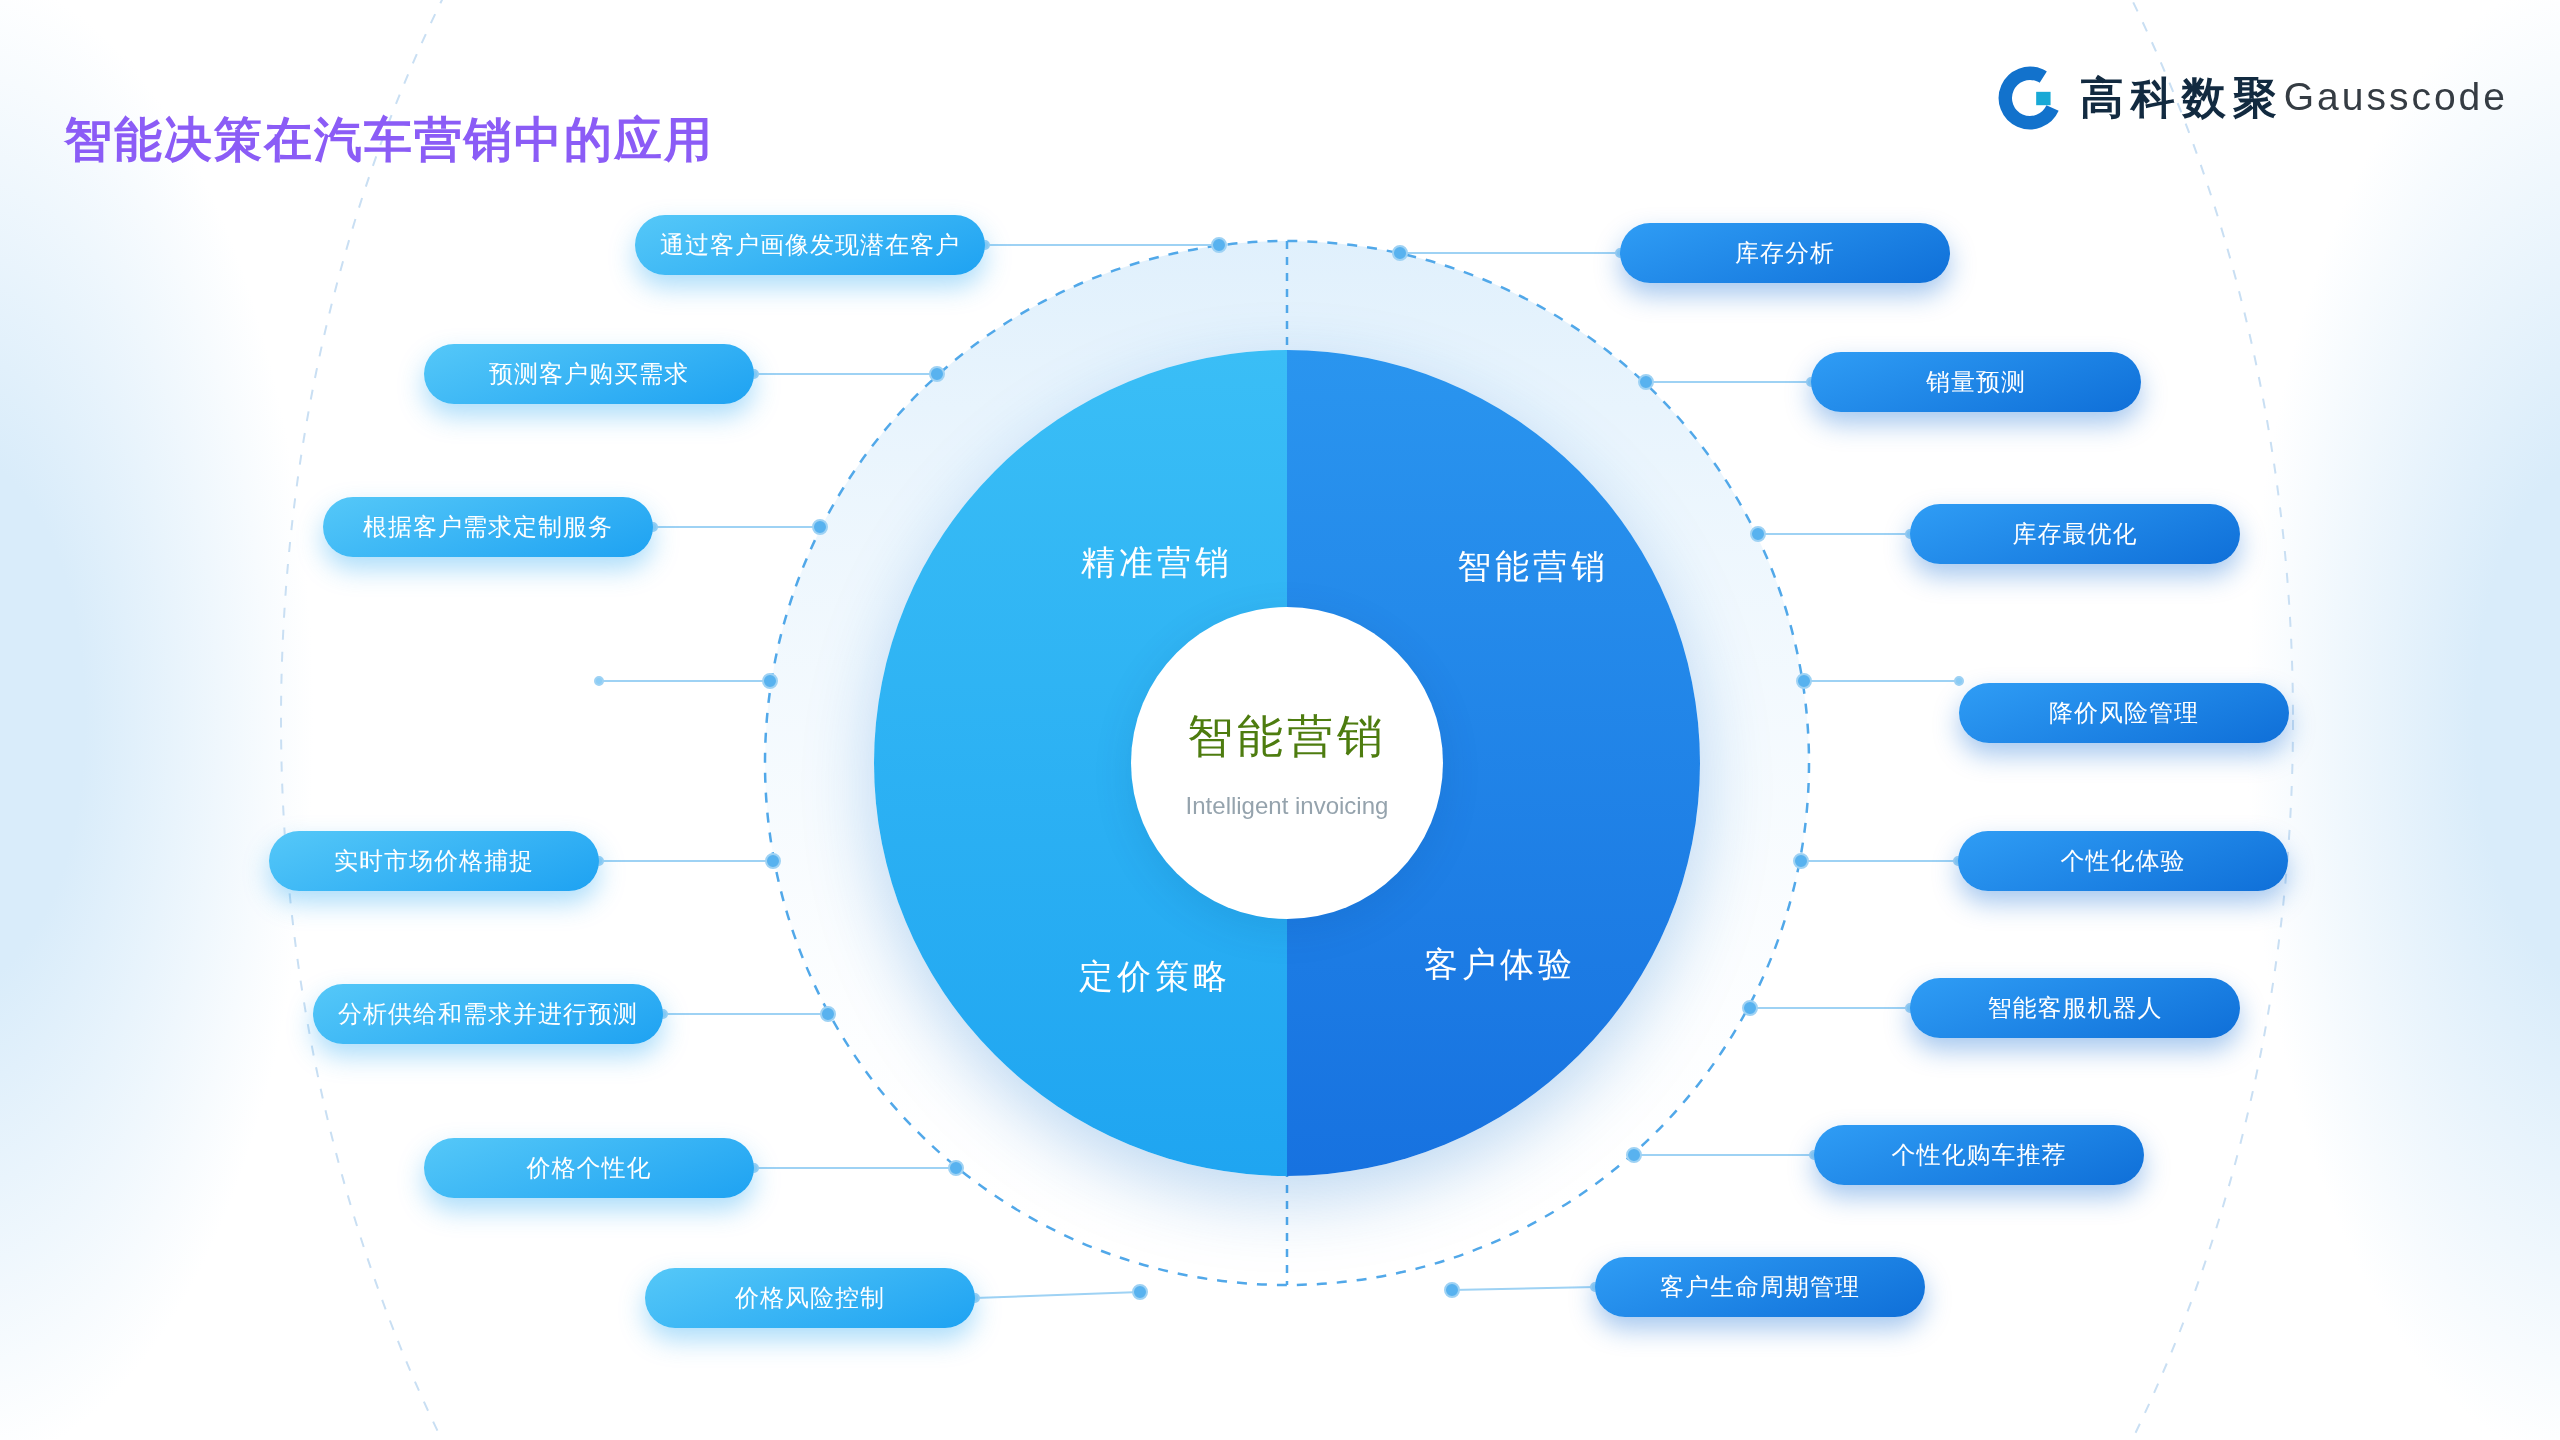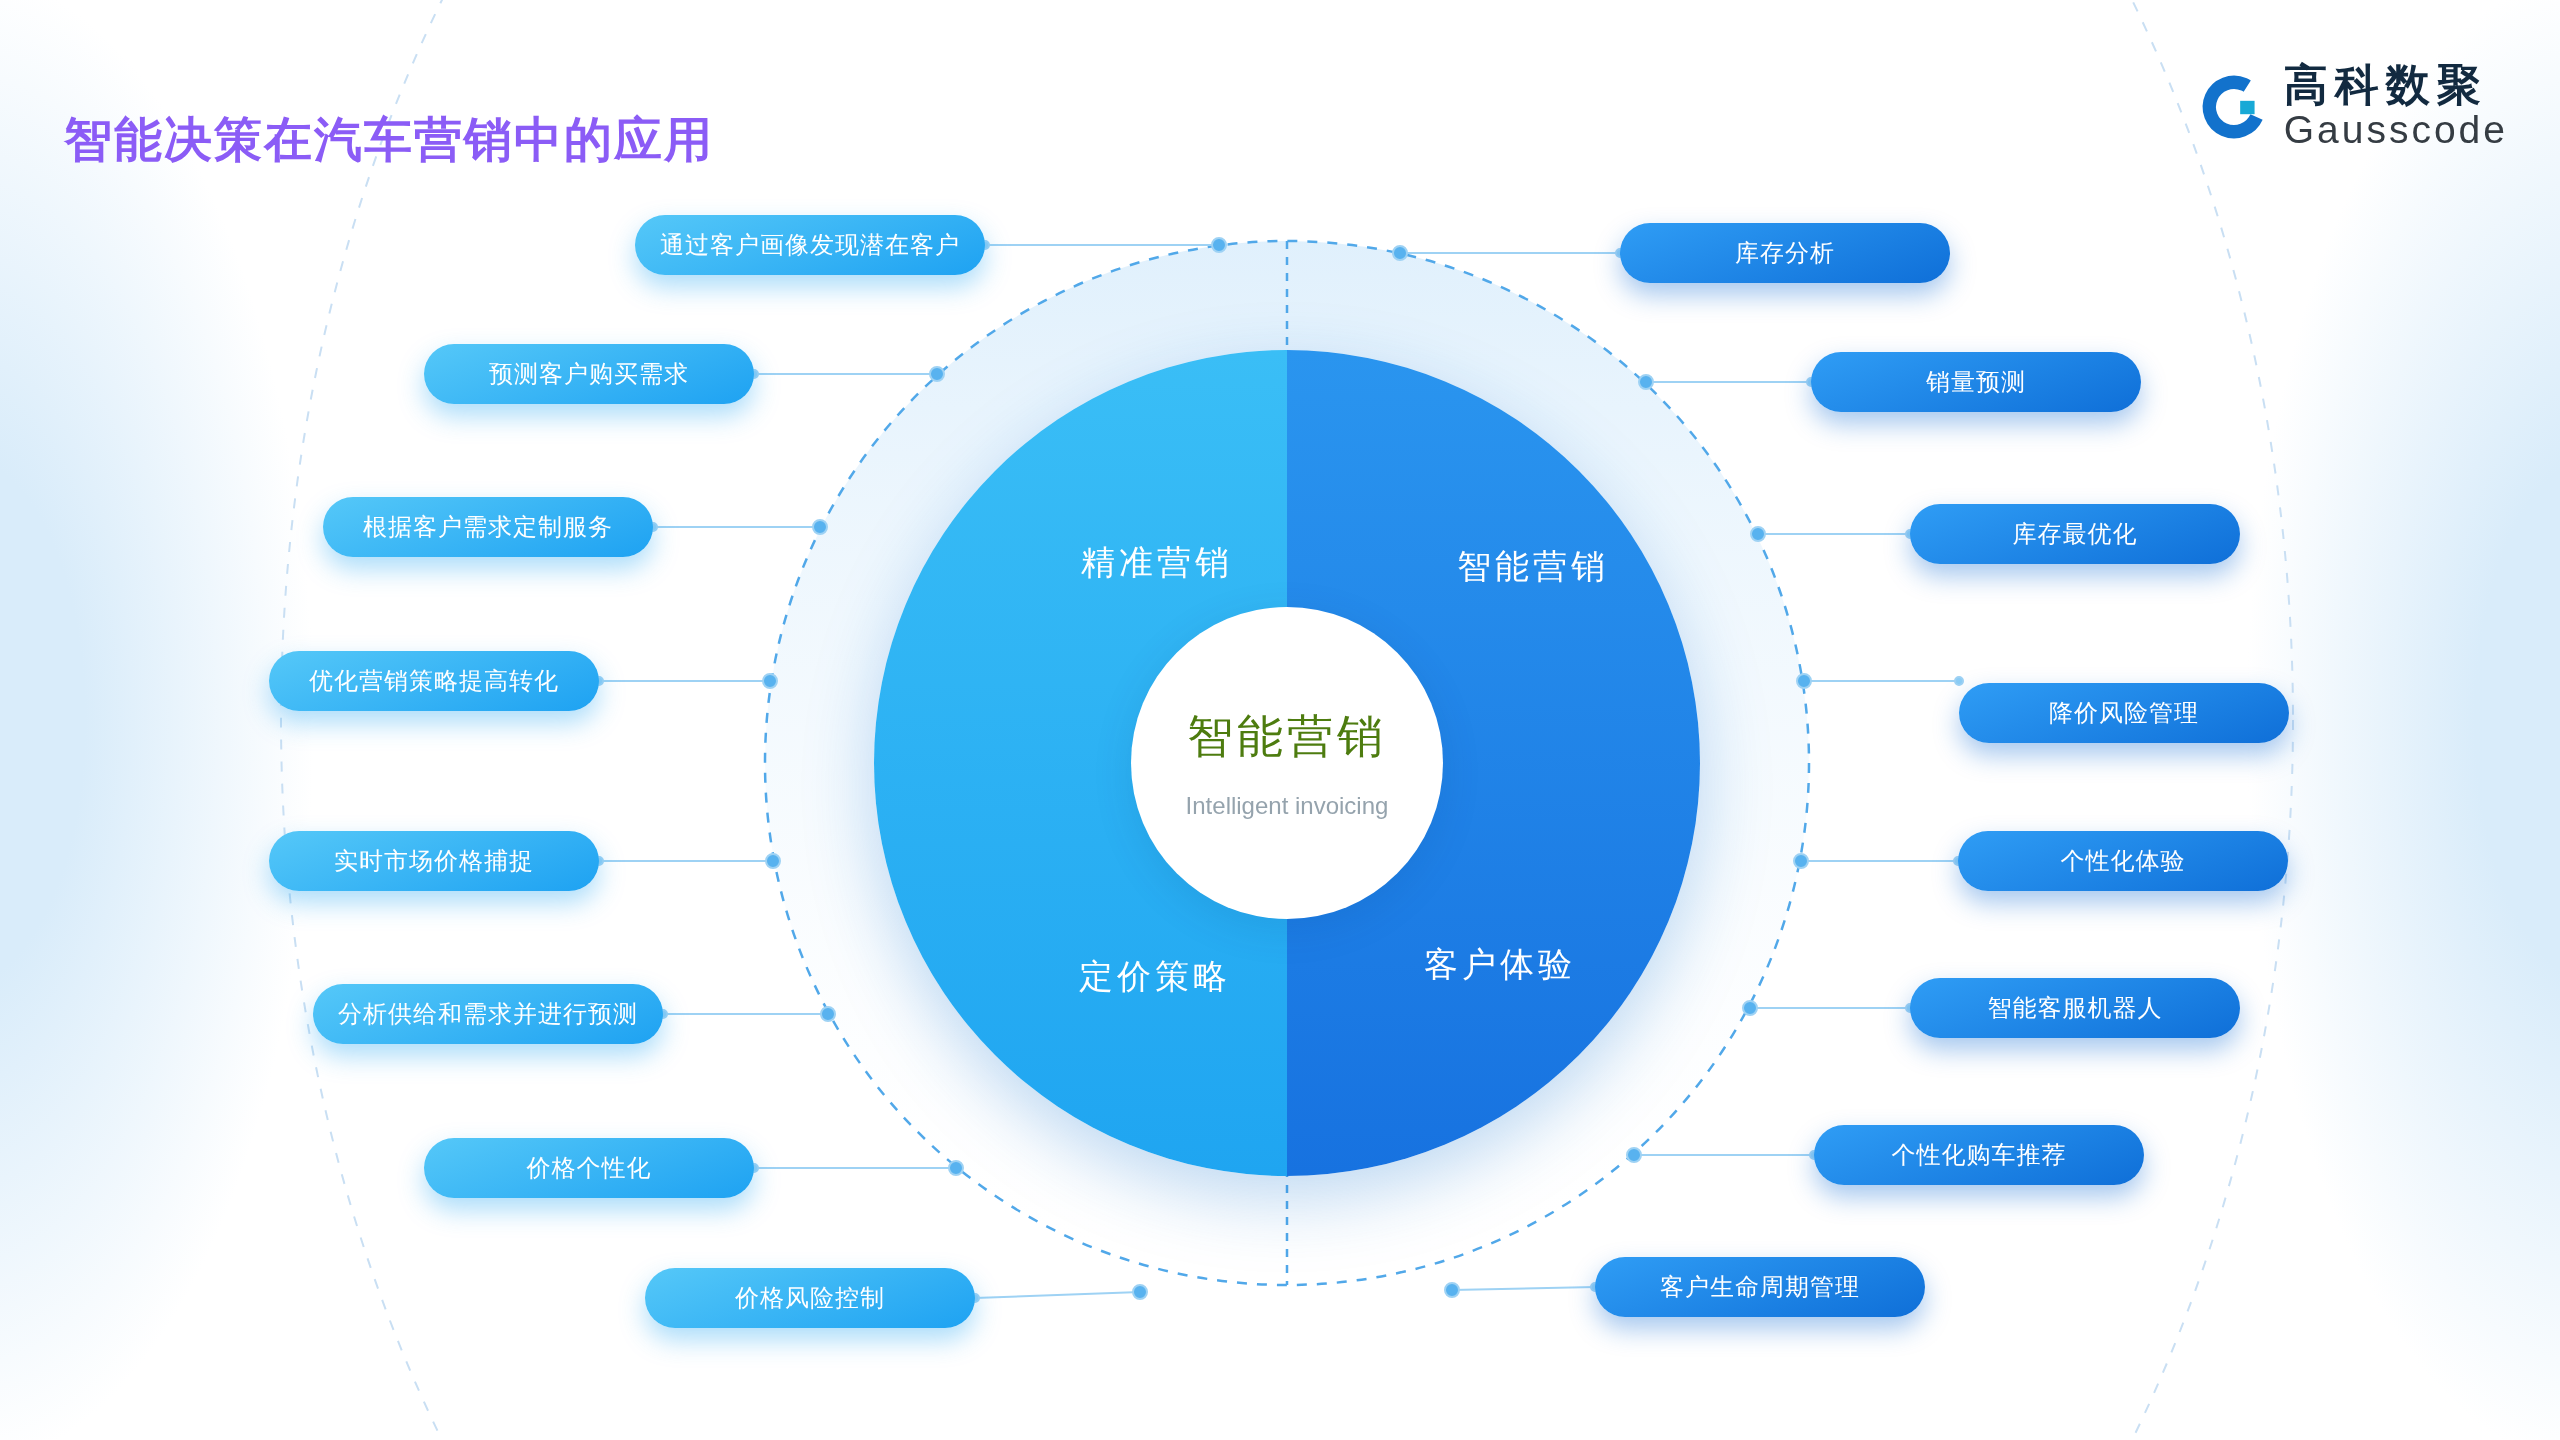--- a/index.html
+++ b/index.html
@@ -12,21 +12,21 @@
   .edge-tint.right{right:0;background:radial-gradient(55% 52% at 106% 50%, #d9ecfa 35%, rgba(255,255,255,0) 100%);}
 
   .bg-svg{position:absolute;left:0;top:0;z-index:1;}
 
   
   .page-title{position:absolute;left:64px;top:108px;font-size:48px;font-weight:700;
               color:#8b5cf6;letter-spacing:2px;z-index:5;}
 
   
   .logo{position:absolute;top:62px;right:52px;display:flex;align-items:center;gap:14px;z-index:5;}
-  .logo-text{display:flex;flex-direction:column;line-height:1.05;}
+  .logo-text{display:flex;flex-direction:row;line-height:1.05;}
   .logo-name{font-size:44px;font-weight:700;color:#122a40;letter-spacing:7px;}
   .logo-sub{font-size:39px;color:#353c43;letter-spacing:3px;margin-top:2px;}
 
   
   .main-circle{position:absolute;left:874px;top:350px;width:826px;height:826px;border-radius:50%;
                overflow:hidden;display:flex;z-index:2;box-shadow:0 24px 70px rgba(24,119,210,.28);}
   .half{flex:1 1 50%;height:100%;}
   .half.left{background:linear-gradient(180deg,#3abef6 0%,#1fa5f1 100%);}
   .half.right{background:linear-gradient(180deg,#2a95ef 0%,#1772e0 100%);}
 
@@ -181,21 +181,20 @@
   <div class="quad-label" style="left:1455px;top:965px">客户体验</div>
 
   <div class="center-circle">
     <div class="center-title">智能营销</div>
     <div class="center-sub">Intelligent invoicing</div>
   </div>
 
   <div class="pill l" style="left:635px;top:215px;width:350px">通过客户画像发现潜在客户</div>
   <div class="pill l" style="left:424px;top:344px;width:330px">预测客户购买需求</div>
   <div class="pill l" style="left:323px;top:497px;width:330px">根据客户需求定制服务</div>
-  <div class="pill l" style="left:269px;top:651px;width:330px">优化营销策略提高转化</div>
   <div class="pill l" style="left:269px;top:831px;width:330px">实时市场价格捕捉</div>
   <div class="pill l" style="left:313px;top:984px;width:350px">分析供给和需求并进行预测</div>
   <div class="pill l" style="left:424px;top:1138px;width:330px">价格个性化</div>
   <div class="pill l" style="left:645px;top:1268px;width:330px">价格风险控制</div>
 
   <div class="pill r" style="left:1620px;top:223px;width:330px">库存分析</div>
   <div class="pill r" style="left:1811px;top:352px;width:330px">销量预测</div>
   <div class="pill r" style="left:1910px;top:504px;width:330px">库存最优化</div>
   <div class="pill r" style="left:1959px;top:683px;width:330px">降价风险管理</div>
   <div class="pill r" style="left:1958px;top:831px;width:330px">个性化体验</div>

